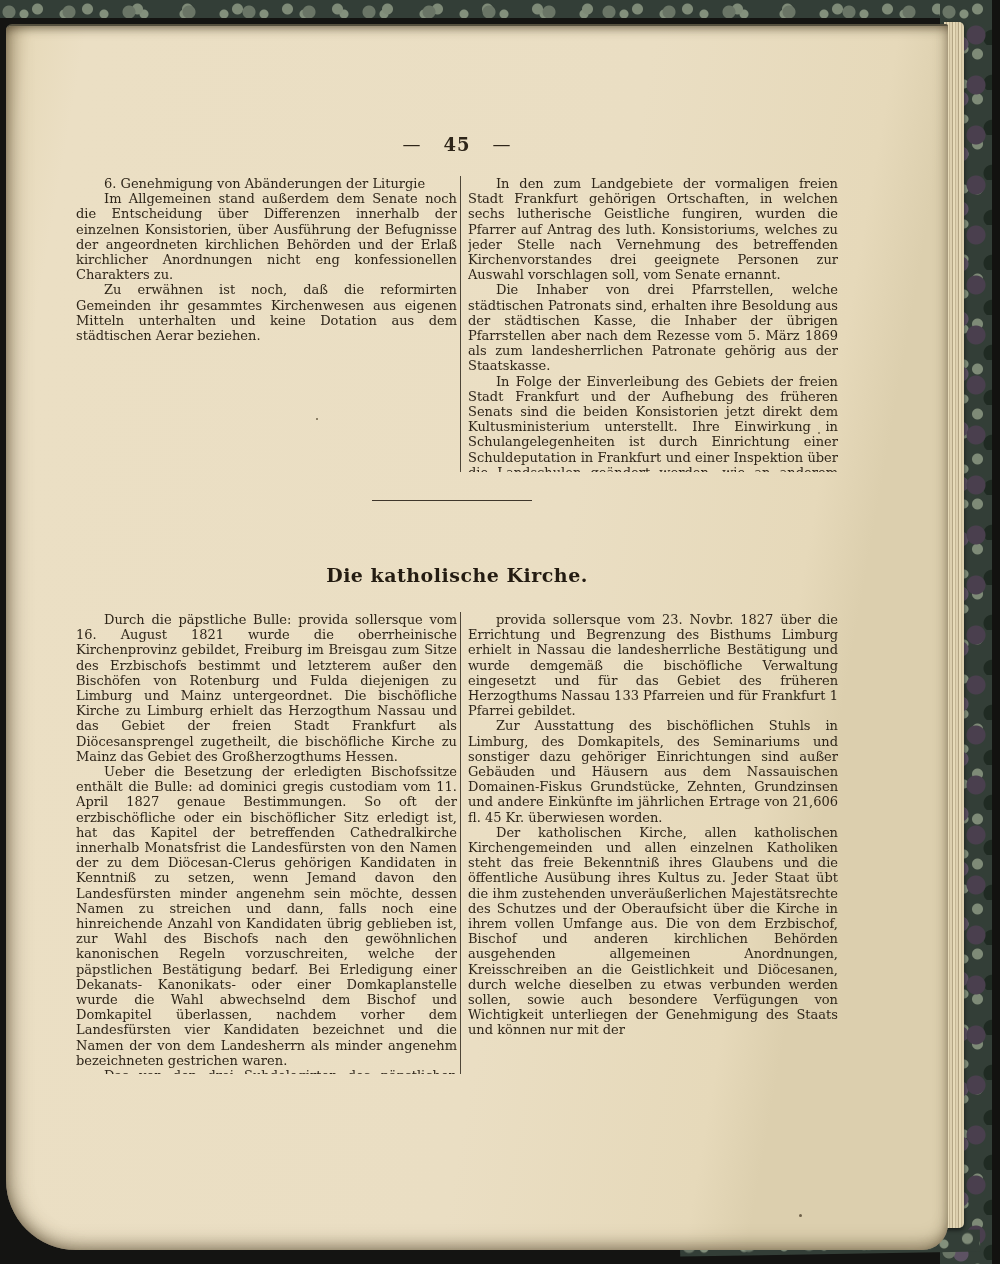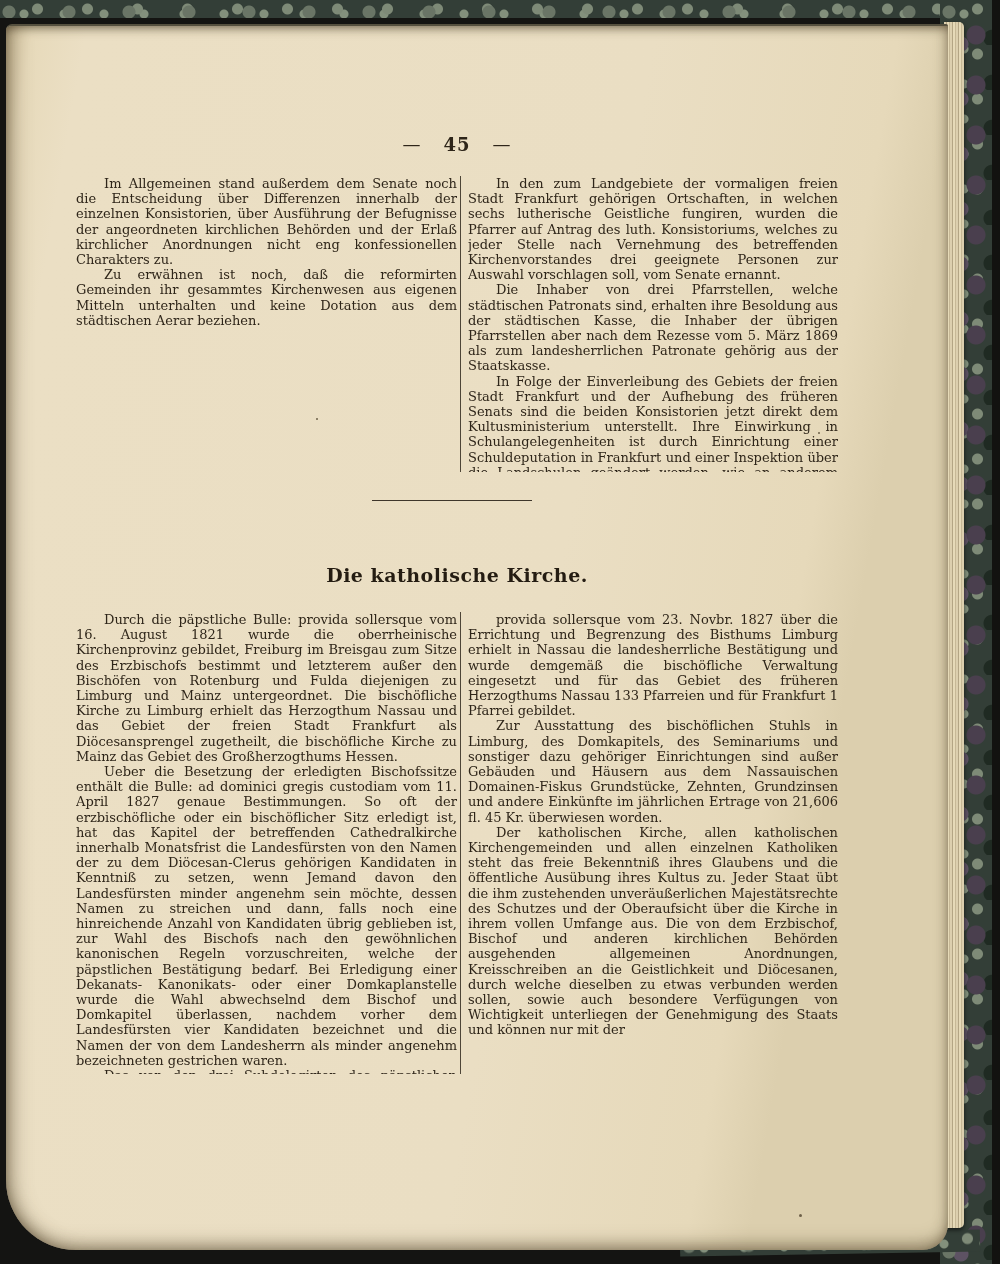--- a/index.html
+++ b/index.html
@@ -90,20 +90,21 @@
   <div class="speck" style="left:793px;top:1188px;width:3px;height:3px;"></div>
 
   <div class="content">
 
     <div class="pagehead">
       <span class="dash">—</span><span>45</span><span class="dash">—</span>
     </div>
 
     <div class="twocol top">
       <div class="col left">
+        <p>6.  Genehmigung von Abänderungen der Liturgie</p>
         <p>Im Allgemeinen stand außerdem dem Senate noch die Entscheidung über Differenzen innerhalb der einzelnen Konsistorien, über Ausführung der Befugnisse der angeordneten kirchlichen Behörden und der Erlaß kirchlicher Anordnungen nicht eng konfessionellen Charakters zu.</p>
         <p>Zu erwähnen ist noch, daß die reformirten Gemeinden ihr gesammtes Kirchenwesen aus eigenen Mitteln unterhalten und keine Dotation aus dem städtischen Aerar beziehen.</p>
       </div>
       <div class="divider"></div>
       <div class="col right">
         <p>In den zum Landgebiete der vormaligen freien Stadt Frankfurt gehörigen Ortschaften, in welchen sechs lutherische Geistliche fungiren, wurden die Pfarrer auf Antrag des luth. Konsistoriums, welches zu jeder Stelle nach Vernehmung des betreffenden Kirchenvorstandes drei geeignete Personen zur Auswahl vorschlagen soll, vom Senate ernannt.</p>
         <p>Die Inhaber von drei Pfarrstellen, welche städtischen Patronats sind, erhalten ihre Besoldung aus der städtischen Kasse, die Inhaber der übrigen Pfarrstellen aber nach dem Rezesse vom 5. März 1869 als zum landesherrlichen Patronate gehörig aus der Staatskasse.</p>
         <p>In Folge der Einverleibung des Gebiets der freien Stadt Frankfurt und der Aufhebung des früheren Senats sind die beiden Konsistorien jetzt direkt dem Kultusministerium unterstellt. Ihre Einwirkung in Schulangelegenheiten ist durch Einrichtung einer Schuldeputation in Frankfurt und einer Inspektion über die Landschulen geändert worden, wie an anderem Orte auszuführen ist.</p>
       </div>
     </div>

